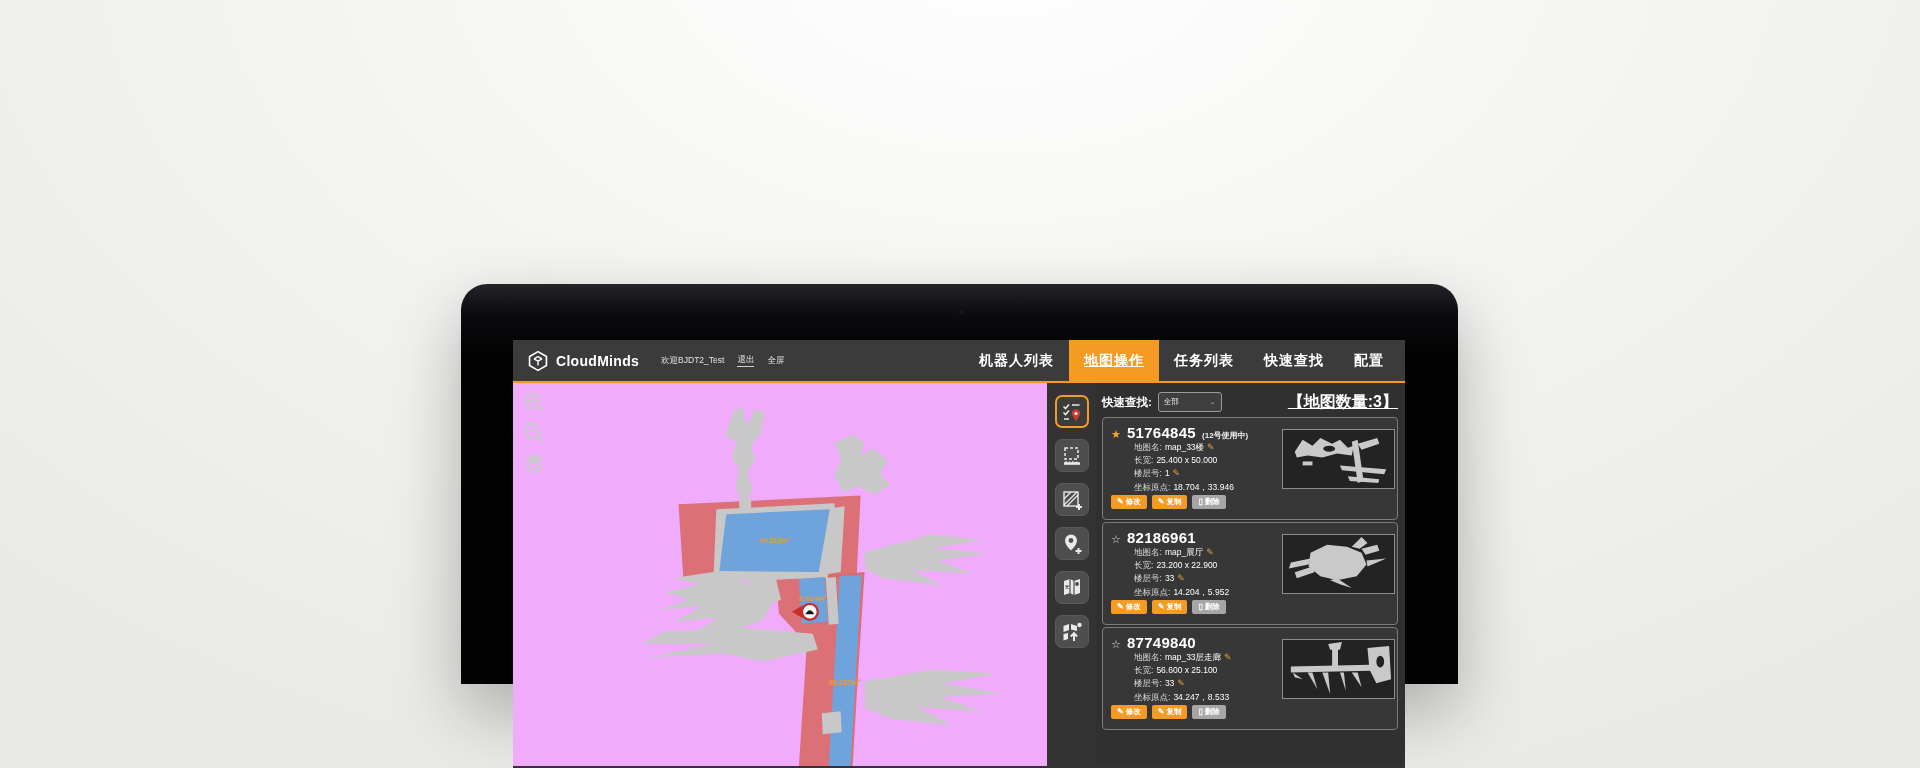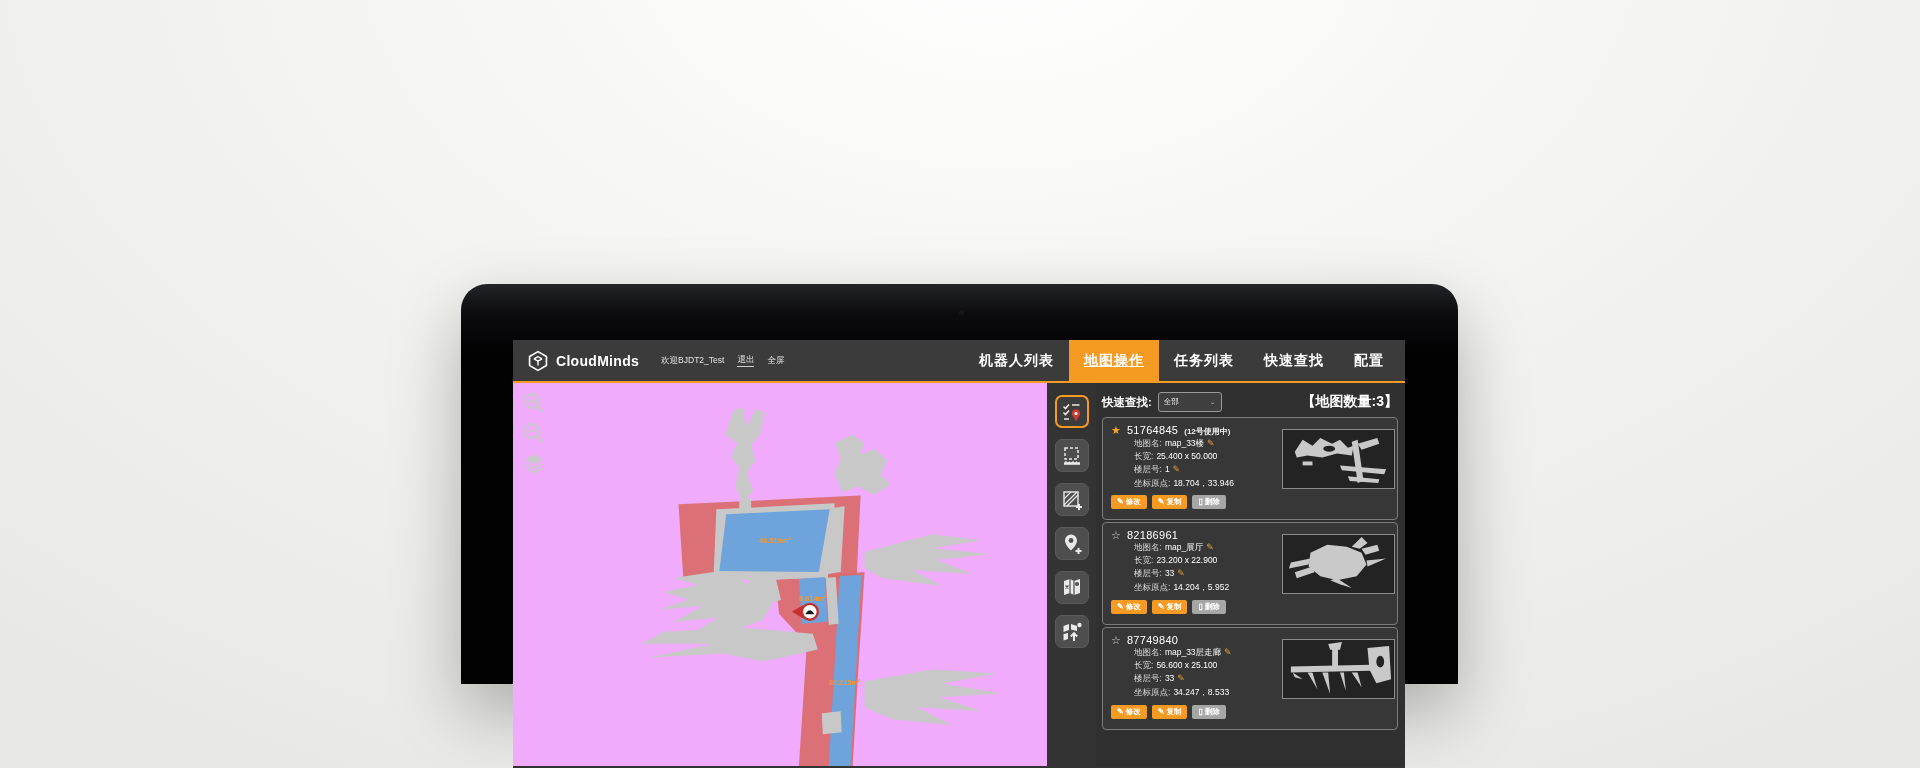--- a/index.html
+++ b/index.html
@@ -34,27 +34,27 @@
   .tool-strip { width:49px; background:#333333; display:flex; flex-direction:column; align-items:center; padding-top:12px; gap:11px; }
   .tool-btn { width:34px; height:33px; background:#4e4e4e; border-radius:7px; display:flex; align-items:center; justify-content:center; cursor:pointer; border:1px solid #5a5a5a; }
   .tool-btn.active { border:2px solid #F59A23; background:#3c3c3c; }
 
   
   .panel { flex:1; background:#303030; padding:10px 7px 0 6px; }
   .panel-head { display:flex; align-items:center; height:18px; margin-bottom:6px; }
   .search-label { color:#fff; font-size:11.5px; font-weight:bold; }
   .dropdown { width:64px; height:16px; margin-left:6px; background:#3f3f3f; border:1px solid #9a9a9a; border-radius:3px; display:flex; align-items:center; padding:9px 5px; font-size:7.5px; color:#eee; cursor:pointer; }
   .dropdown .chev { margin-left:auto; color:#b5b5b5; font-size:8px; transform:scaleY(.8); }
-  .count-label { margin-left:auto; color:#fff; font-size:14px; font-weight:bold; }
+  .count-label { margin-left:auto; color:#fff; font-size:16px; font-weight:bold;text-decoration:underline; }
 
   .card { position:relative; height:103px; border:1px solid #7c7c7c; border-radius:4px; background:#373737; margin-bottom:2px; padding:6px 8px; }
   .card-title { display:flex; align-items:baseline; gap:6px; }
   .star { font-size:11px; color:#cfcfcf; cursor:pointer; line-height:11px; }
   .star.fav { color:#F5A623; }
-  .cid { color:#fff; font-size:11px; font-weight:normal; letter-spacing:.3px; }
+  .cid { color:#fff; font-size:15px; font-weight:bold; letter-spacing:.3px; }
   .cnote { color:#f0f0f0; font-size:8px; font-weight:bold; }
   .field { font-size:8.5px; color:#dcdcdc; line-height:13.2px; padding-left:23px; white-space:nowrap; }
   .fval { color:#fff; margin-left:3px; }
   .pencil { color:#E8A33D; font-size:9px; margin-left:3px; cursor:pointer; }
   .thumb { position:absolute; right:2px; top:11px; width:113px; height:60px; background:#232323; border:1px solid #8d8d8d; }
   .card-btns { position:absolute; left:8px; bottom:10px; display:flex; gap:5px; }
   .btn { height:14px; padding:0 6px; border-radius:2px; font-size:7.5px; font-weight:bold; color:#fff; display:flex; align-items:center; gap:2px; cursor:pointer; border:none; font-family:inherit; }
   .btn.orange { background:#F59A23; }
   .btn.gray   { background:#A6A6A6; }
   .btn .bicon { font-size:8px; line-height:8px; }

